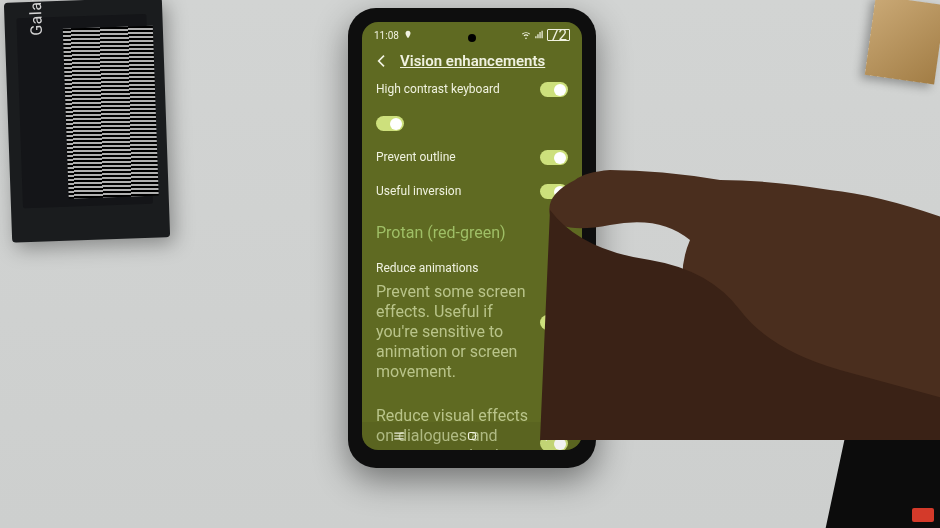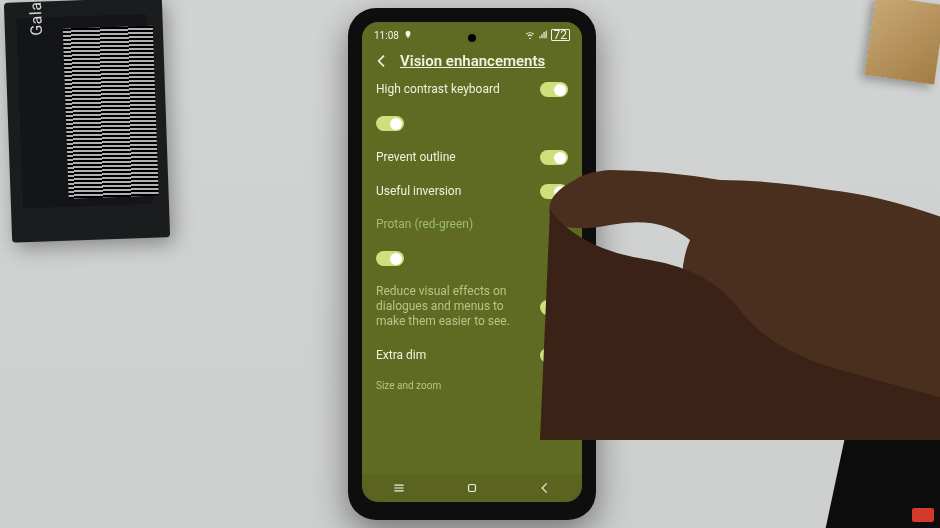--- a/index.html
+++ b/index.html
@@ -18,43 +18,43 @@
   *{box-sizing:border-box;font-family:-apple-system,BlinkMacSystemFont,"Segoe UI",Roboto,Arial,sans-serif;}
   body{margin:0;width:940px;height:528px;background:linear-gradient(180deg,#d2d4d3 0%,#cdcfce 100%);overflow:hidden;position:relative;}
 
   
   .product-box{position:absolute;left:8px;top:0;width:158px;height:240px;background:#1a1c1e;border-radius:4px;transform:rotate(-2deg);box-shadow:4px 6px 20px rgba(0,0,0,.35);}
   .product-box .inner{position:absolute;left:12px;top:16px;width:130px;height:190px;background:#141518;border-radius:2px;}
   .product-box .brand{position:absolute;left:22px;top:34px;color:#d6d6d6;font-size:16px;letter-spacing:.5px;transform:rotate(-90deg);transform-origin:left top;white-space:nowrap;}
   .product-barcode{position:absolute;left:58px;top:28px;width:90px;height:170px;background:repeating-linear-gradient(0deg,#000 0 2px,#b0b0b0 2px 4px);}
 
   
-  .phone{position:absolute;left:348px;top:8px;width:248px;height:512px;background:#0e0e0e;border-radius:28px;box-shadow:0 12px 34px rgba(0,0,0,.45);padding:14px 14px 18px;}
+  .phone{position:absolute;left:348px;top:8px;width:248px;height:460px;background:#0e0e0e;border-radius:28px;box-shadow:0 12px 34px rgba(0,0,0,.45);padding:14px 14px 18px;}
   .screen{width:100%;height:100%;background:var(--screen);border-radius:16px;position:relative;overflow:hidden;color:var(--text-primary);}
   .camera-cutout{position:absolute;top:12px;left:50%;transform:translateX(-50%);width:8px;height:8px;background:#000;border-radius:50%;z-index:5;}
 
   
   .status-bar{display:flex;align-items:center;justify-content:space-between;padding:6px 12px 0;font-size:10px;height:20px;}
   .status-left{display:flex;align-items:center;gap:4px;}
   .status-right{display:flex;align-items:center;gap:3px;}
   .sb-icon{display:inline-flex;width:10px;height:10px;}
-  .batt{display:inline-flex;align-items:center;font-size:12px;border:1px solid var(--text-primary);border-radius:1px;padding:0 2px;line-height:10px;}
+  .batt{display:inline-flex;align-items:center;font-size:15px;border:1px solid var(--text-primary);border-radius:1px;padding:0 2px;line-height:10px;}
 
   
   .header{display:flex;align-items:center;gap:10px;padding:10px 12px 12px;}
   .header .title{font-size:15px;font-weight:600;text-decoration:underline;}
   .back-chevron{width:16px;height:16px;display:inline-flex;align-items:center;justify-content:center;}
 
   
   .list{padding:0 14px;overflow:hidden;}
   .row{display:flex;align-items:center;justify-content:space-between;padding:9px 0;gap:10px;}
   .row.cut-top{margin-top:-10px;}
   .row .texts{flex:1;min-width:0;}
   .row .label{font-size:12px;color:var(--text-primary);line-height:1.25;}
-  .row .sub{font-size:12px;color:var(--text-secondary);line-height:1.25;margin-top:0;}
+  .row .sub{font-size:16px;color:var(--text-secondary);line-height:1.25;margin-top:6px;}
   .row .sub.link{color:var(--link);}
 
   .section-title{font-size:10px;color:var(--text-secondary);padding:8px 0 4px;}
 
   .toggle{flex:0 0 auto;width:28px;height:15px;background:var(--toggle-track-off);border-radius:10px;position:relative;margin-top:1px;}
   .toggle .knob{position:absolute;top:1.5px;left:2px;width:12px;height:12px;background:var(--toggle-knob);border-radius:50%;}
   .toggle.on{background:var(--toggle-track-on);}
   .toggle.on .knob{left:auto;right:2px;}
 
   
@@ -159,20 +159,24 @@
       </div>
 
       <div class="row">
         <div class="texts">
           <div class="sub link">Protan (red-green)</div>
         </div>
       </div>
 
 
       <div class="row">
+        <div class="texts">
+          <div class="label">Reduce animations</div>
+          <div class="sub">Prevent some screen effects. Useful if you're sensitive to animation or screen movement.</div>
+        </div>
         <div class="toggle on">
             <div class="knob"></div>
           </div>
       </div>
 
       <div class="row">
         <div class="texts">
           <div class="sub">Reduce visual effects on dialogues and menus to make them easier to see.</div>
         </div>
         <div class="toggle on">

